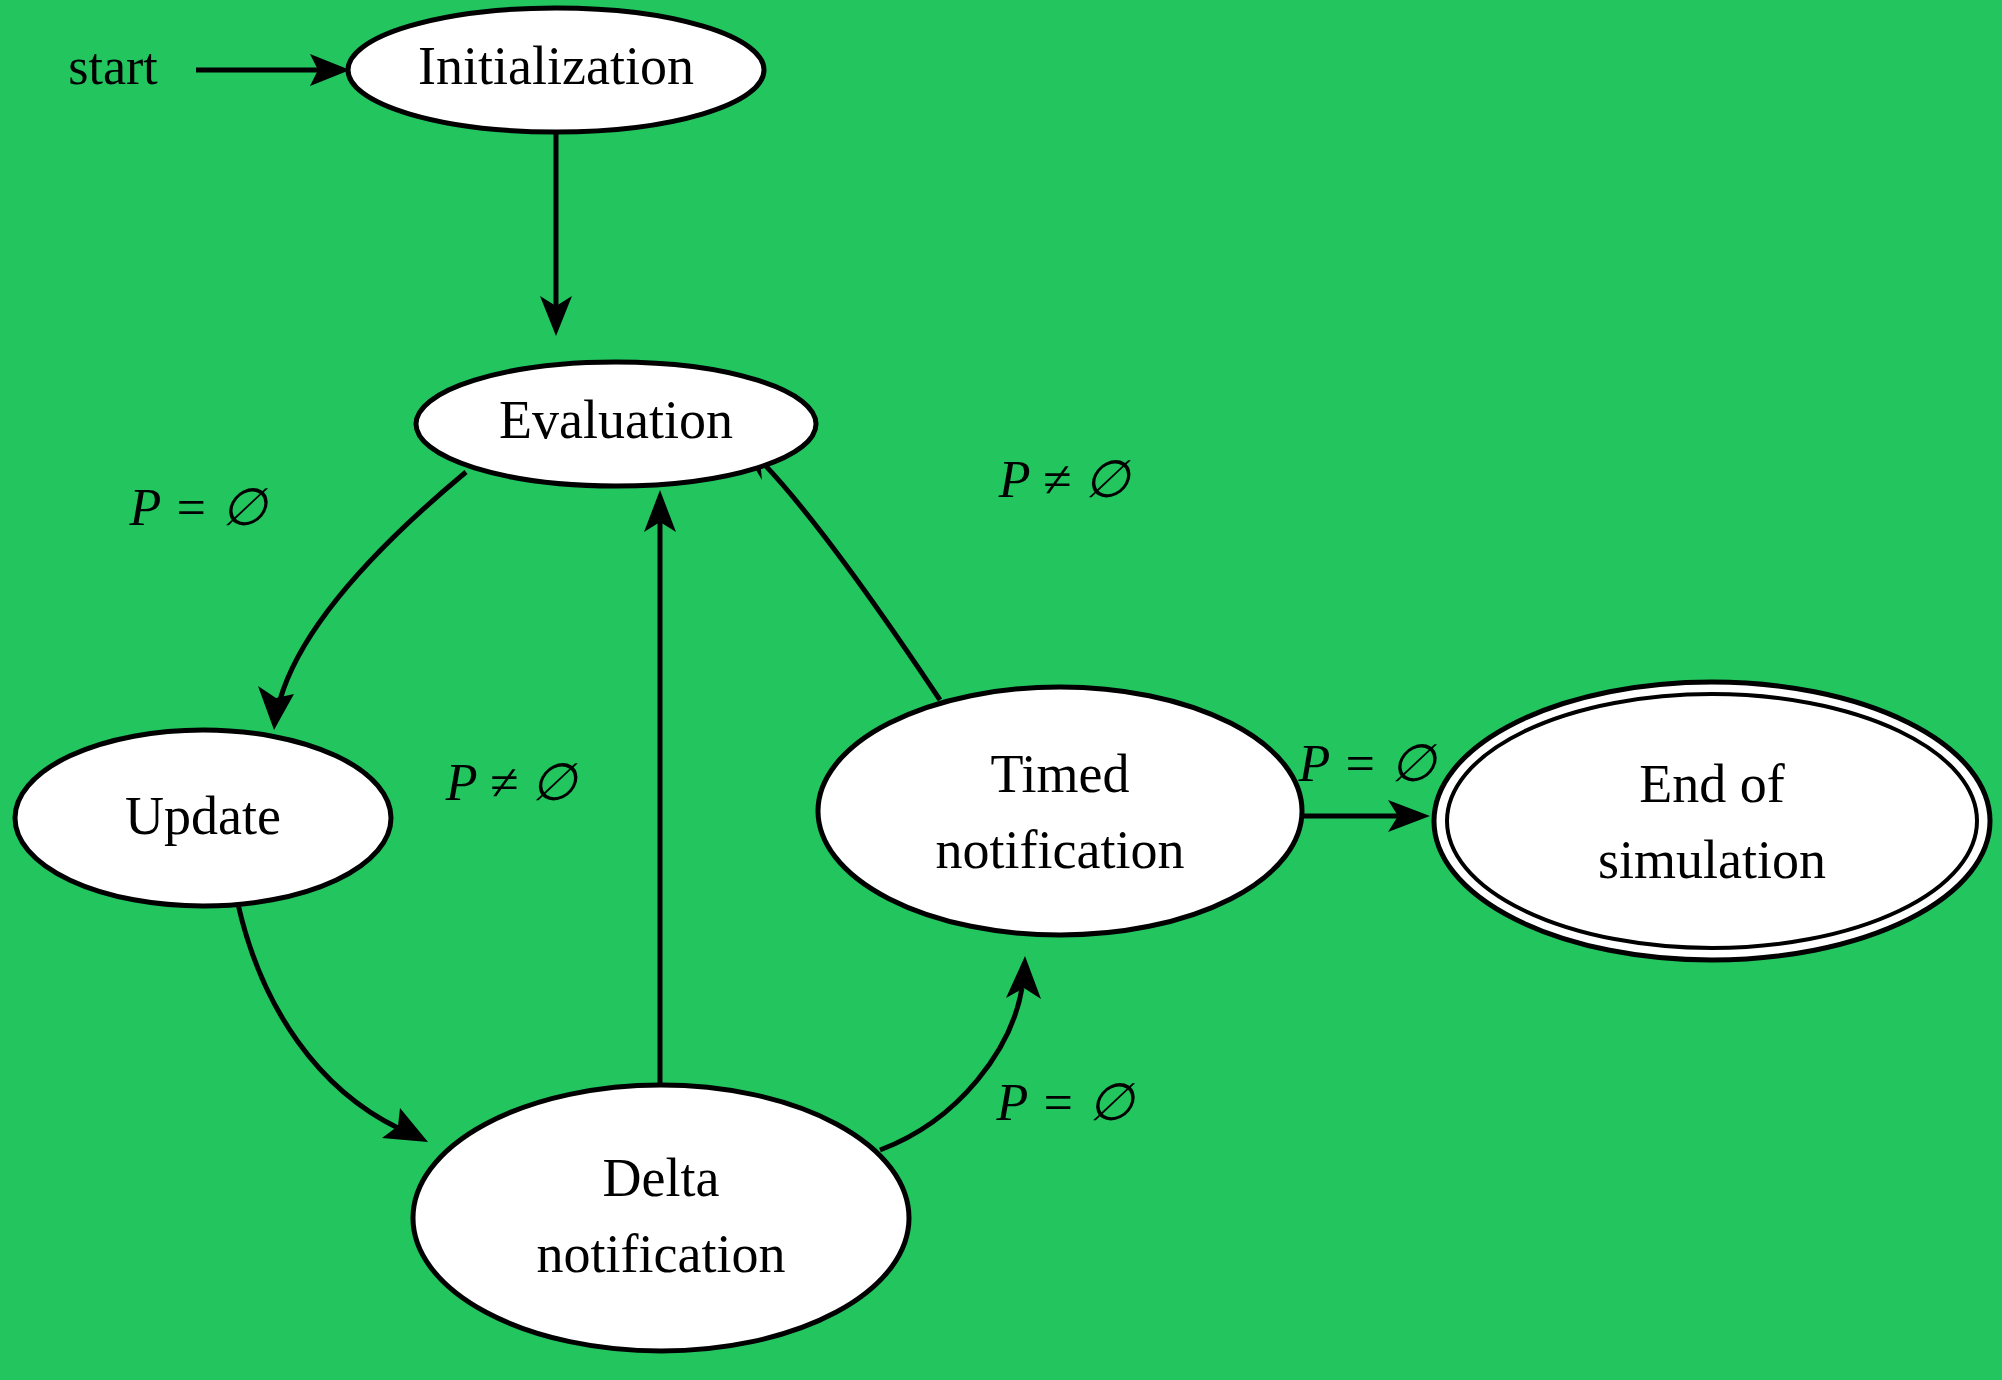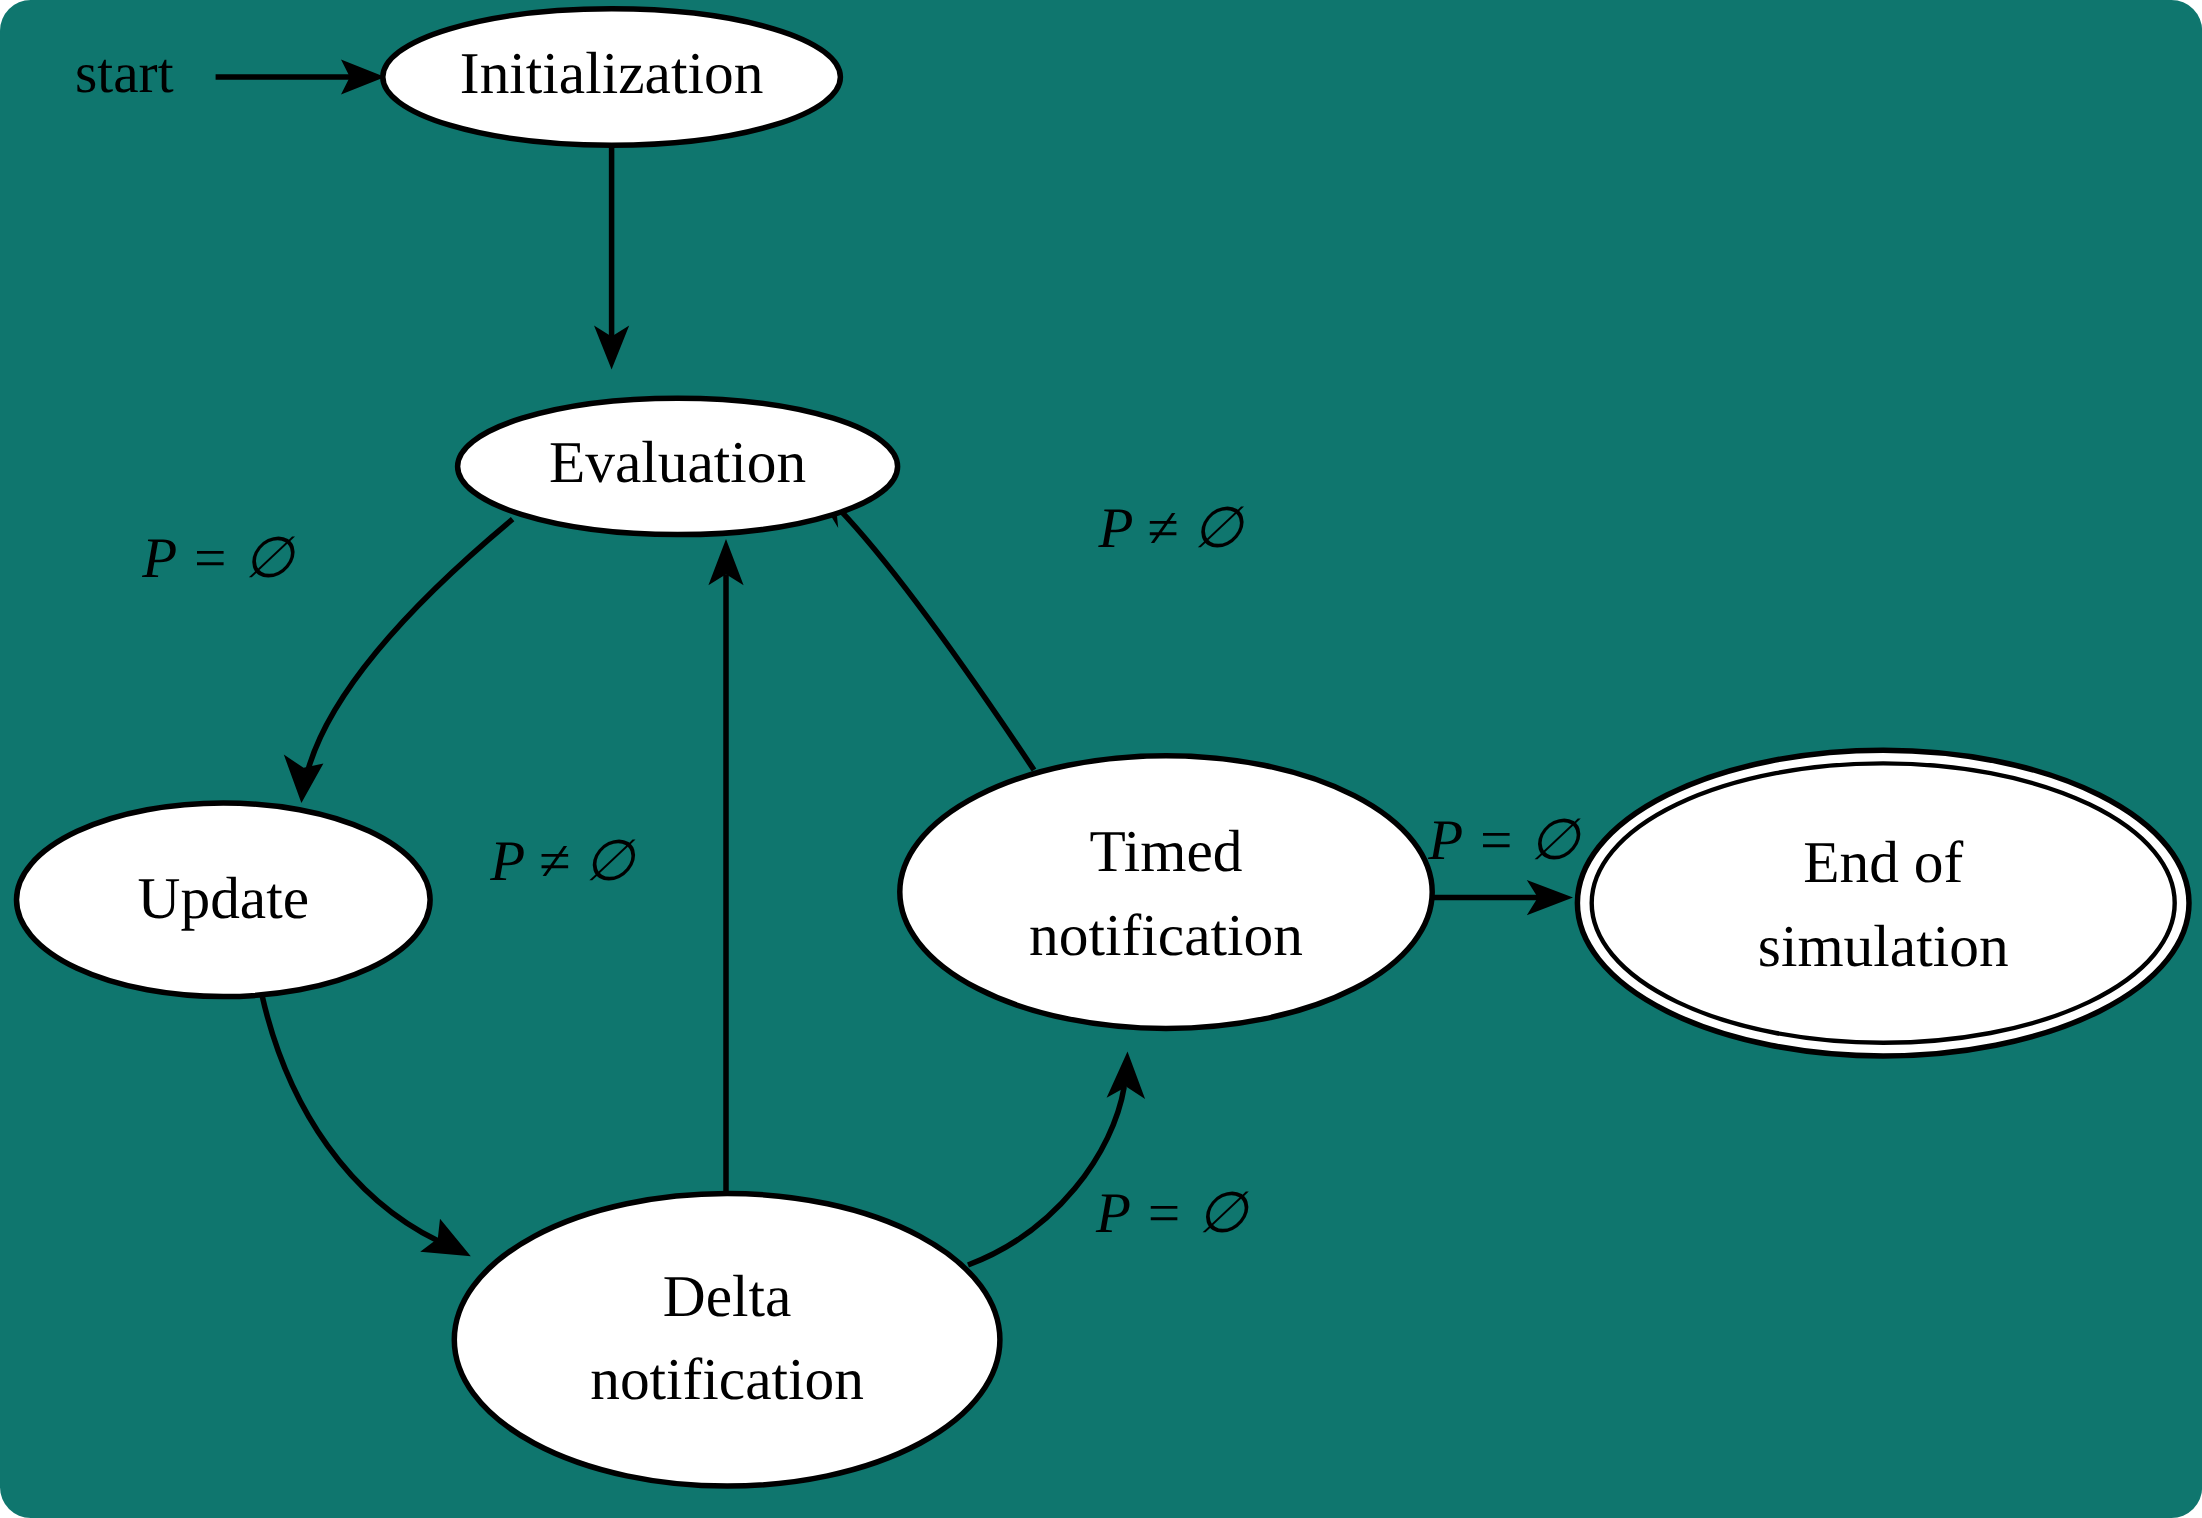--- a/index.html
+++ b/index.html
@@ -4,24 +4,23 @@
 <style>
   html, body {
     margin: 0;
     padding: 0;
     background: #ffffff;
   }
   #stage {
     position: relative;
     width: 2002px;
     height: 1380px;
-    background: #0f766e;
+    background: #22c55e;
     overflow: hidden;
     font-family: "Liberation Serif", "DejaVu Serif", serif;
-    border-radius: 28px;
   }
   #diagram-svg {
     position: absolute;
     top: 0;
     left: 0;
     width: 2002px;
     height: 1380px;
   }
   .node-ellipse {
     fill: #ffffff;

